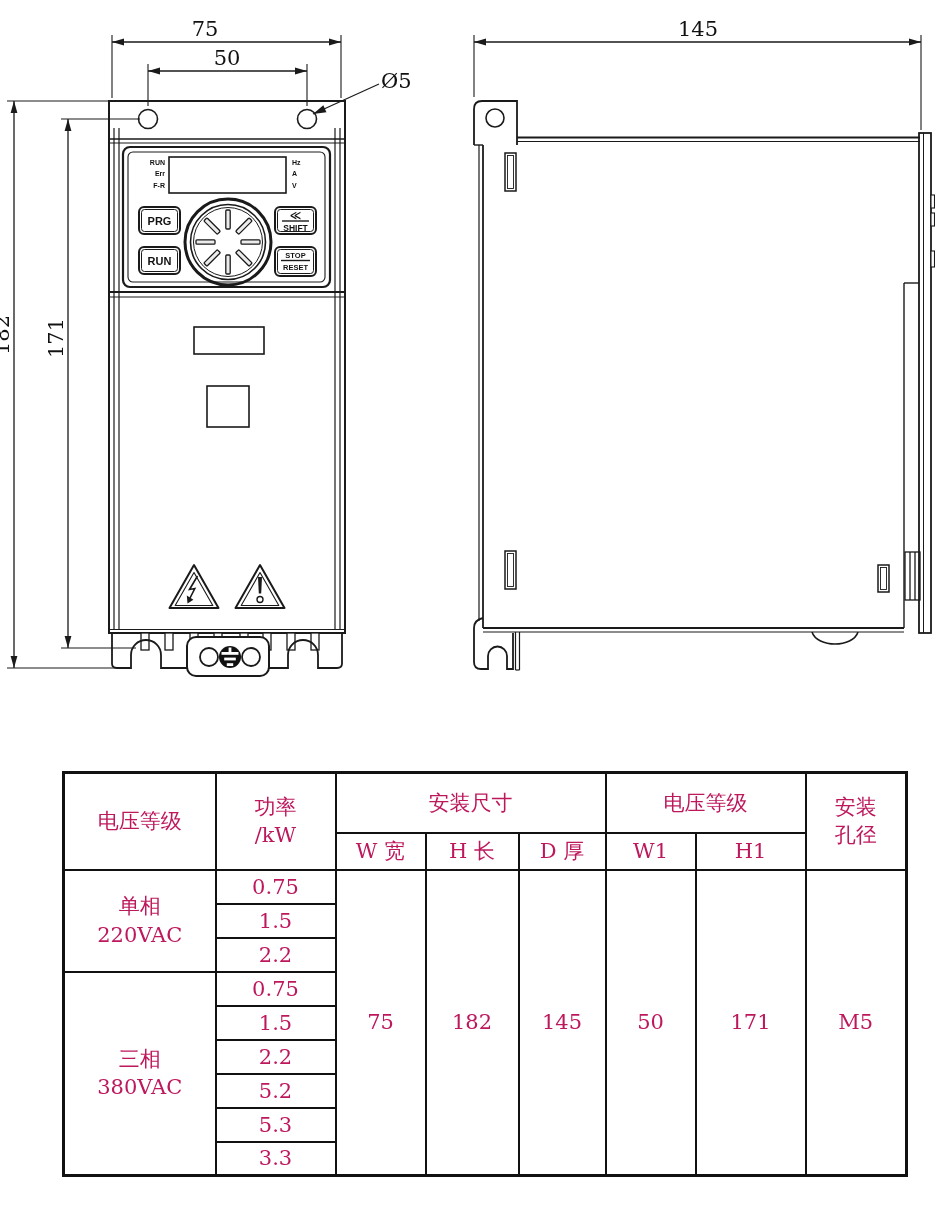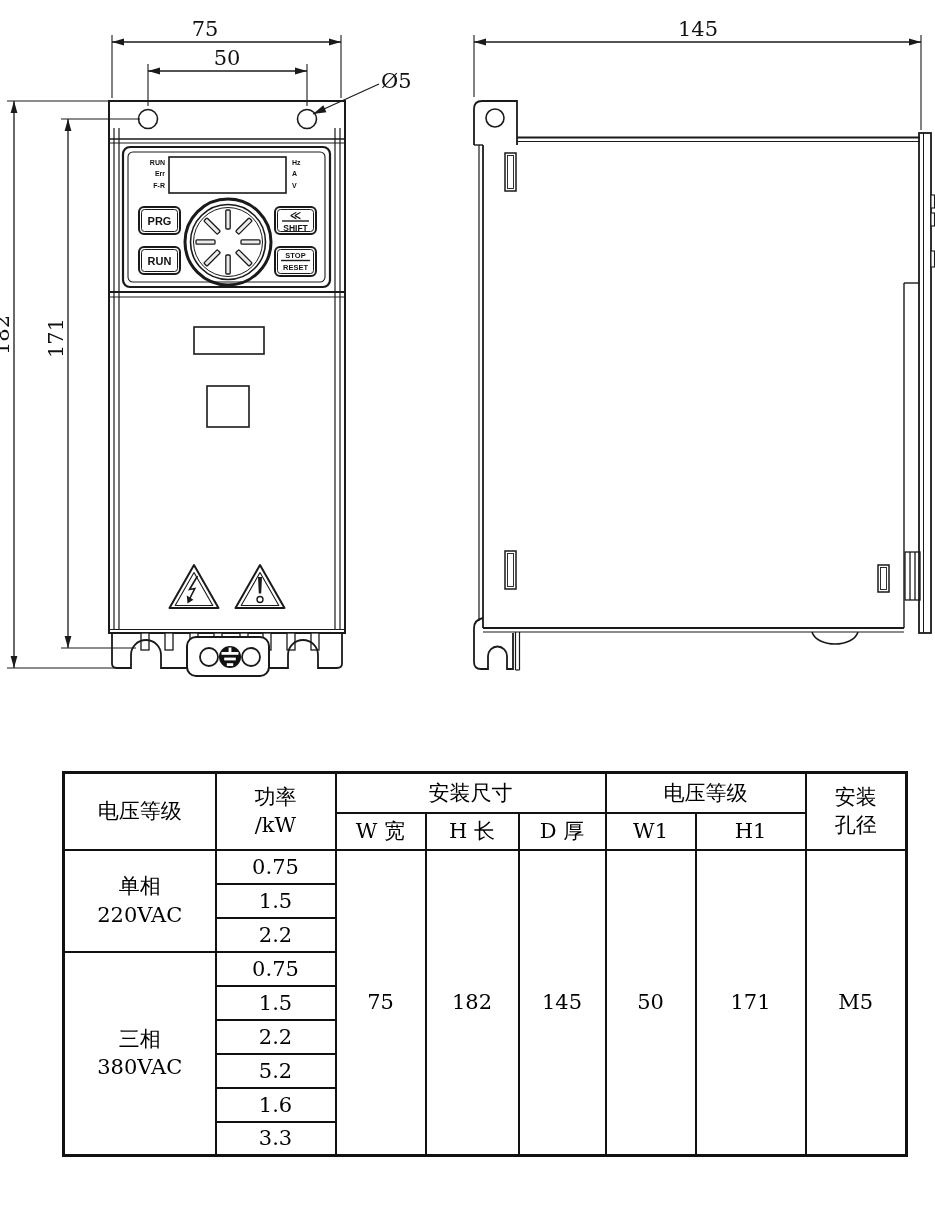--- a/index.html
+++ b/index.html
@@ -1,31 +1,31 @@
 <!DOCTYPE html>
 <html><head>
 <meta charset="utf-8">
 <style>
   html,body{margin:0;padding:0;background:#fff;}
   .canvas{position:relative;width:935px;height:1212px;background:#fff;overflow:hidden;
-          font-family:"DejaVu Serif","Liberation Serif",serif;color:#000000;}
+          font-family:"DejaVu Serif","Liberation Serif",serif;color:#be185d;}
   svg text{fill:#111;}
   .dim-text{font-family:"DejaVu Serif","Liberation Serif",serif;font-size:21px;}
   .kp-small{font-family:"Liberation Sans","DejaVu Sans",sans-serif;font-weight:bold;font-size:7px;}
   .kp-btn{font-family:"Liberation Sans","DejaVu Sans",sans-serif;font-weight:bold;font-size:11px;}
   .kp-btn-sm{font-family:"Liberation Sans","DejaVu Sans",sans-serif;font-weight:bold;font-size:7.5px;}
   .kp-shift{font-family:"Liberation Sans","DejaVu Sans",sans-serif;font-weight:bold;font-size:8.5px;}
 
   table.spec{position:absolute;left:62px;top:771px;width:843px;border-collapse:collapse;
              table-layout:fixed;background:#fff;}
   table.spec th,table.spec td{border:2px solid #111;padding:0;text-align:center;vertical-align:middle;
              font-weight:normal;font-size:21px;font-family:"DejaVu Serif","Liberation Serif",serif;}
   table.spec{border:3px solid #111;}
   .l{display:block;line-height:1.35;}
-  tr.hrow1{height:40px;} tr.hrow2{height:37px;} tr.brow{height:34px;}
+  tr.hrow1{height:60px;} tr.hrow2{height:37px;} tr.brow{height:34px;}
 </style>
 </head>
 <body>
 
 <div class="canvas">
 
 <svg width="935" height="745" viewBox="0 0 935 745" style="position:absolute;left:0;top:0;">
   <g stroke="#1a1a1a" fill="none" stroke-width="1.6">
 
     <g>
@@ -315,21 +315,21 @@
     <tr class="brow">
       <td>1.5</td>
     </tr>
     <tr class="brow">
       <td>2.2</td>
     </tr>
     <tr class="brow">
       <td>5.2</td>
     </tr>
     <tr class="brow">
-      <td>1.6</td>
+      <td>5.3</td>
     </tr>
     <tr class="brow">
       <td>3.3</td>
     </tr>
   </tbody>
 </table>
 
 </div>
 
 </body></html>

